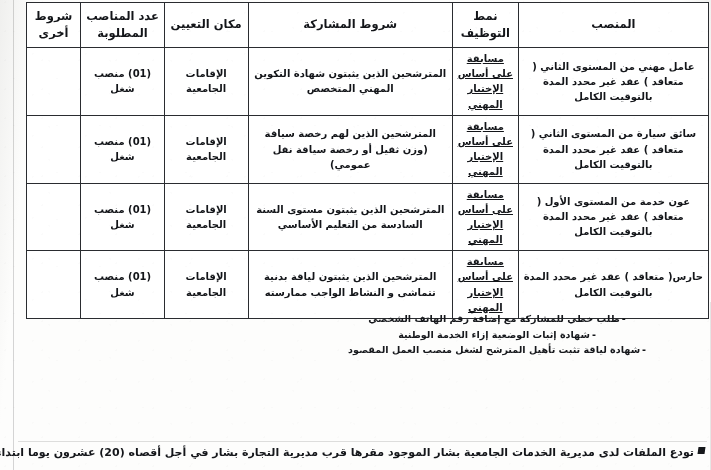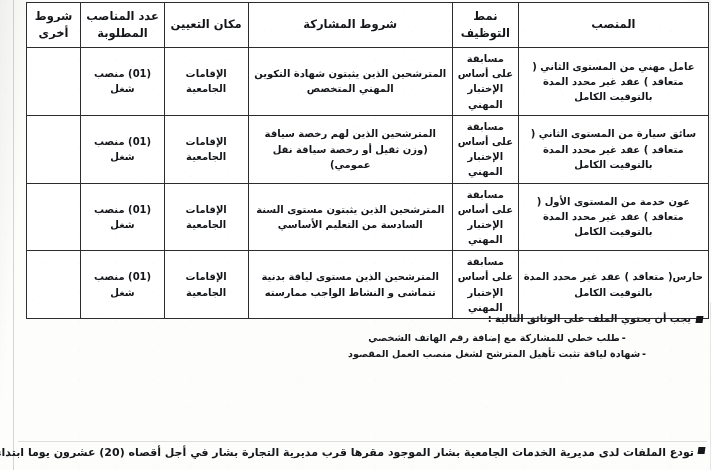--- a/index.html
+++ b/index.html
@@ -75,21 +75,21 @@
   }
   
   .c-post      { width: 28.6%; border-radius: 15px; }
   .c-mode      { width:  9.2%; }
   .c-cond      { width: 30.8%; }
   .c-place     { width: 12.0%; }
   .c-count     { width: 12.0%; }
   .c-other     { width:  7.4%; }
 
   td.cell-post  { font-size: 10.2px; }
-  td.cell-mode  { font-size:  9.4px; line-height: 1.6; }
+  td.cell-mode  { font-size:  9.4px; line-height: 1.6; text-decoration: underline; }
   td.cell-cond  { font-size: 10.2px; }
   td.cell-place { font-size: 10.4px; line-height: 1.65; }
   td.cell-count { font-size: 10.2px; }
   td.cell-other { font-size: 10px; }
 
   
   .notes {
     position: absolute;
     top: 311px;
     right: 8px;
@@ -201,35 +201,32 @@
           <td class="cell-post">عون خدمة من المستوى الأول ( متعاقد ) عقد غير محدد المدة بالتوقيت الكامل</td>
           <td class="cell-mode">مسابقة على أساس الإختبار المهني</td>
           <td class="cell-cond">المترشحين الذين يثبتون مستوى السنة السادسة من التعليم الأساسي</td>
           <td class="cell-place">الإقامات الجامعية</td>
           <td class="cell-count">(01) منصب شغل</td>
           <td class="cell-other"></td>
         </tr>
         <tr>
           <td class="cell-post">حارس( متعاقد ) عقد غير محدد المدة بالتوقيت الكامل</td>
           <td class="cell-mode">مسابقة على أساس الإختبار المهني</td>
-          <td class="cell-cond">المترشحين الذين مستوى لياقة بدنية تتماشى و النشاط الواجب ممارسته</td>
+          <td class="cell-cond">المترشحين الذين يثبتون لياقة بدنية تتماشى و النشاط الواجب ممارسته</td>
           <td class="cell-place">الإقامات الجامعية</td>
           <td class="cell-count">(01) منصب شغل</td>
           <td class="cell-other"></td>
         </tr>
       </tbody>
     </table>
   </div>
 
   <div class="notes">
-    <div class="notes-title">
-      <span class="bullet-sq"></span>
-      <span>يجب أن يحتوي الملف على الوثائق التالية :</span>
-    </div>
     <div class="note-line"><span class="dash">-</span><span>طلب خطي للمشاركة  مع إضافة رقم الهاتف الشخصي</span></div>
+    <div class="note-line"><span class="dash">-</span><span>شهادة إثبات الوضعية إزاء الخدمة  الوطنية</span></div>
     <div class="note-line"><span class="dash">-</span><span>شهادة لياقة تثبت تأهيل المترشح لشغل منصب العمل المقصود</span></div>
   </div>
 
   <div class="rule-bottom"></div>
 
   <div class="deposit">
     <span class="bullet-sq"></span>
     <span>تودع الملفات لدى مديرية الخدمات الجامعية بشار الموجود مقرها قرب مديرية التجارة بشار في أجل أقصاه (20) عشرون يوما ابتداءا من نشر هذا الإعلان</span>
   </div>
 

